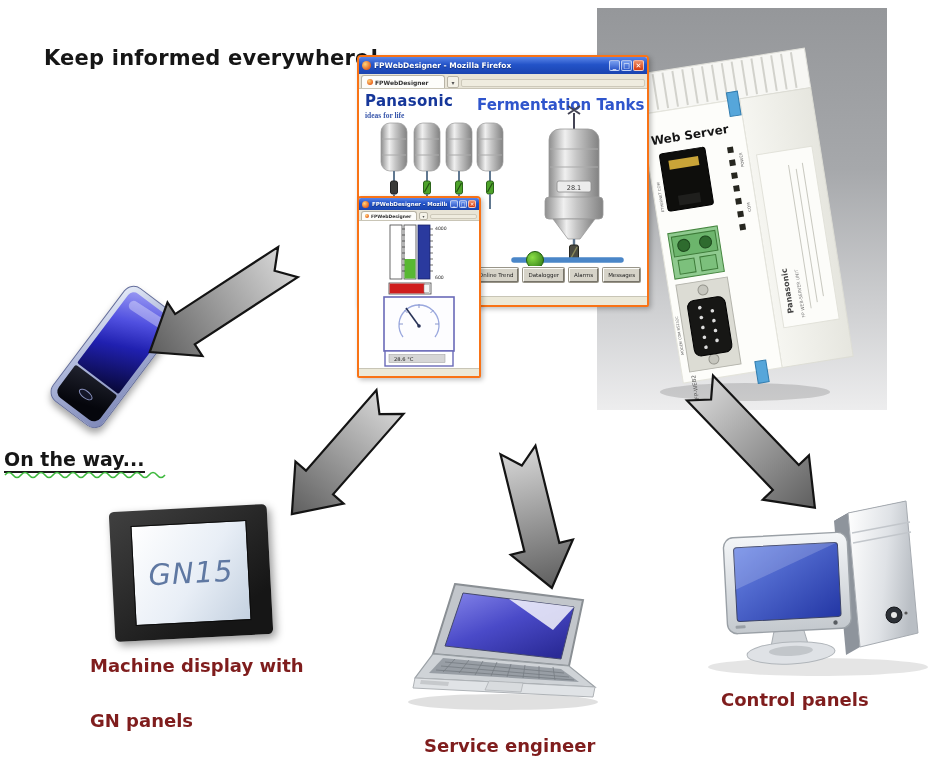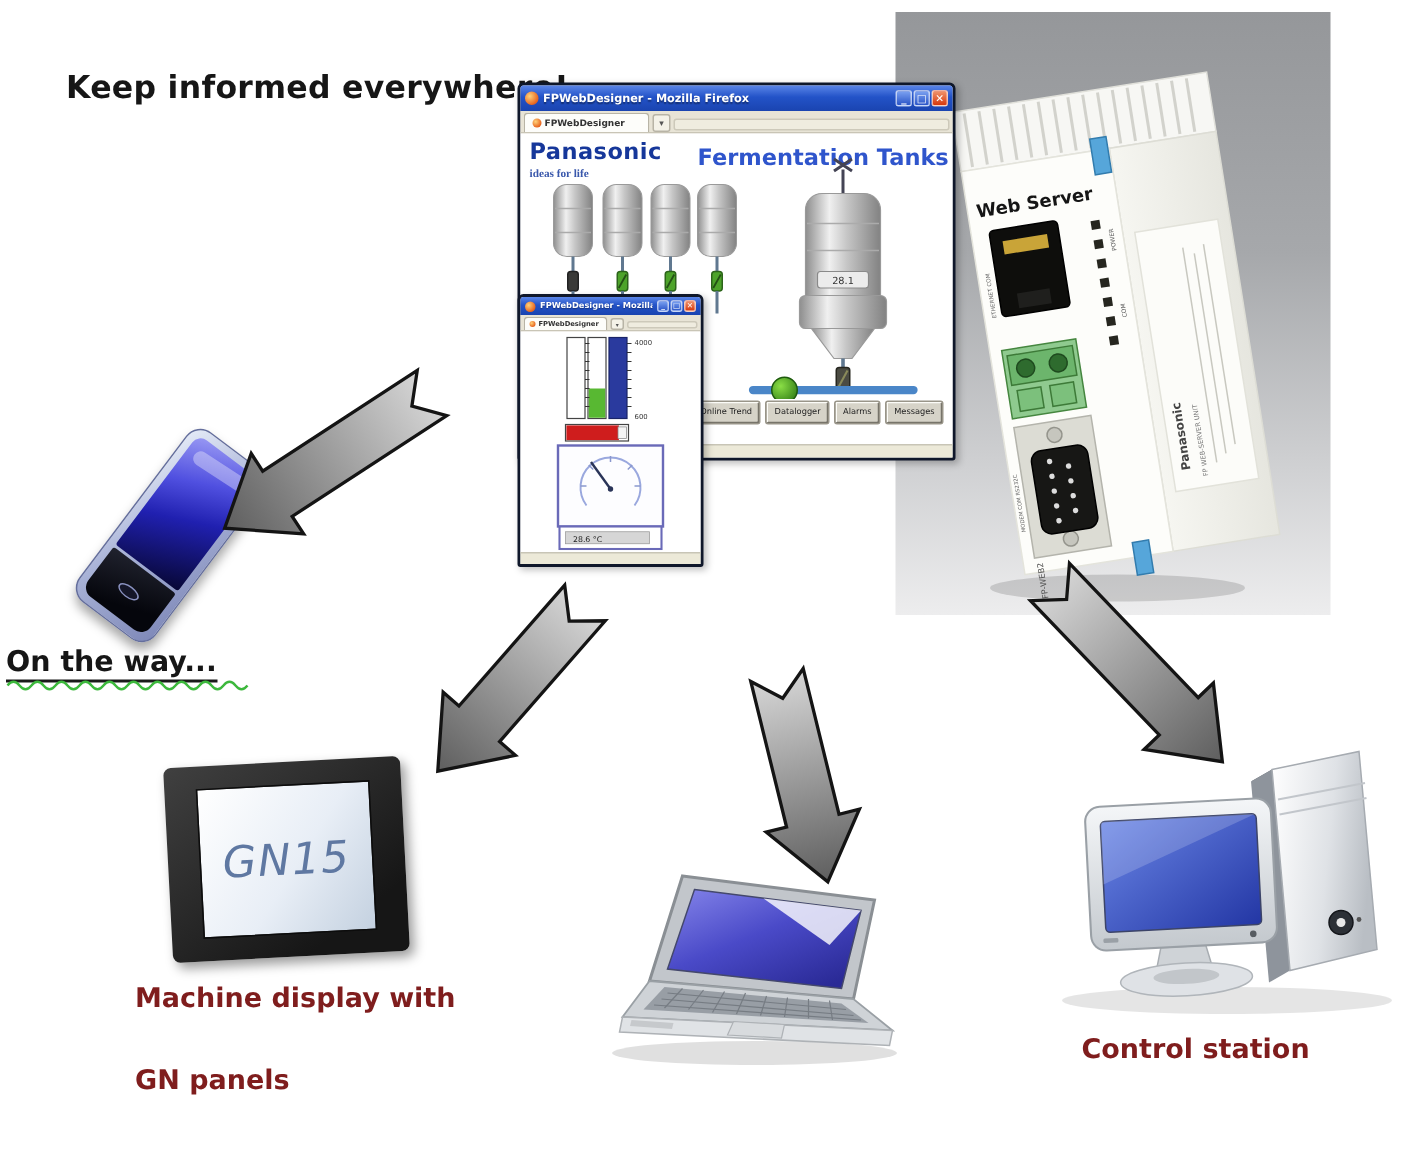--- a/index.html
+++ b/index.html
@@ -14,22 +14,22 @@
   .headline { left:44px; top:46px; font-size:21px; font-weight:bold; color:#161616; letter-spacing:0.2px; }
   .caption  { font-size:18px; font-weight:bold; color:#7f1d1d; }
 
   
   .photo {
     left:597px; top:8px; width:290px; height:402px; z-index:1;
     background:linear-gradient(180deg,#95979a 0%,#a6a8ab 40%,#cfd0d2 75%,#ededee 100%);
   }
 
   
-  .win { z-index:2; border:2px solid #0f172a; border-radius:4px 4px 2px 2px;
-         background:#ffffff; display:flex; flex-direction:column; box-shadow:2px 2px 5px rgba(0,0,0,0.25); }
+  .win { z-index:2; border:2px solid #f97316; border-radius:4px 4px 2px 2px;
+         background:#ffffff; display:flex; flex-direction:column; box-shadow:2px 2px 5px rgba(0,0,0,0.25);margin-left:12px; }
   .win-main  { left:345px; top:55px;  width:292px; height:252px; }
   .win-small { left:345px; top:196px; width:124px; height:182px; z-index:3; }
 
   .titlebar { display:flex; align-items:center; gap:3px; padding:0 3px;
               background:linear-gradient(180deg,#5a85e8 0%,#2353c8 45%,#1a44b0 100%);
               color:#fff; font-weight:bold; }
   .win-main  .titlebar { height:17px; font-size:7.5px; border-radius:2px 2px 0 0; }
   .win-small .titlebar { height:12px; font-size:5.5px; border-radius:2px 2px 0 0; }
   .ffx { border-radius:50%; background:radial-gradient(circle at 35% 35%,#ffd27a,#e8641e 70%); flex:0 0 auto; }
   .win-main  .ffx { width:9px; height:9px; }
@@ -81,21 +81,21 @@
                 border:1px solid #646e9c; box-shadow:3px 4px 7px rgba(0,0,0,0.35); }
   .phone-screen { position:absolute; left:5px; right:5px; top:5px; height:92px; border-radius:7px 7px 2px 2px;
                   background:linear-gradient(155deg,#9a9af4 0%,#5050e0 30%,#2020b0 55%,#070734 100%); overflow:hidden; }
   .phone-glare { position:absolute; left:6px; top:6px; width:46px; height:10px; border-radius:6px;
                  background:rgba(255,255,255,0.35); transform:rotate(-4deg); }
   .phone-bottom { position:absolute; left:5px; right:5px; bottom:5px; height:36px; border-radius:2px 2px 8px 8px;
                   background:linear-gradient(160deg,#20222e,#05060c 70%); display:flex; align-items:center; justify-content:center; }
   .phone-home { width:16px; height:8px; border-radius:50%; background:#141628; border:1px solid #8a92c0; }
 
   
-  .onway { left:4px; top:430px; z-index:2; }
+  .onway { left:4px; top:448px; z-index:2; }
   .onway-text { font-size:19px; font-weight:bold; color:#161616; border-bottom:2px solid #1a1a1a; padding-bottom:1px; }
 
   
   .gn-wrap { left:112px; top:508px; width:158px; height:130px; transform:rotate(-3deg); z-index:2;
              background:linear-gradient(145deg,#404040,#161616 80%); border-radius:5px;
              box-shadow:3px 4px 8px rgba(0,0,0,0.4); }
   .gn-screen { position:absolute; left:21px; right:21px; top:15px; bottom:15px; border:1px solid #0c0c0c;
                background:linear-gradient(125deg,#ffffff 0%,#e8eef6 55%,#c4d1e0 100%);
                display:flex; align-items:center; justify-content:center; }
   .gn-text { font-size:29px; font-style:italic; color:#5f78a2; font-weight:500; letter-spacing:1px; }
@@ -442,20 +442,21 @@
       <line x1="104" y1="82" x2="98" y2="96"></line>
         <line x1="118" y1="84" x2="114" y2="97"></line>
         <line x1="132" y1="85" x2="130" y2="98"></line>
       <line x1="146" y1="86" x2="146" y2="99"></line>
         <line x1="160" y1="87" x2="162" y2="100"></line>
     </g>
     <polygon points="22,98 202,107 200,117 20,108" fill="#e0e3e6" stroke="#aeb2b6" stroke-width="1"></polygon>
     <polygon points="96,101 130,103 128,112 92,110" fill="#d8dbde" stroke="#aeb2b6" stroke-width="0.8"></polygon>
     <polygon points="28,100 56,102 55,106 27,104" fill="#c6c9cc"></polygon>
   </svg>
+  <div class="abs caption cap-laptop">Service engineer</div>
 
   <svg class="abs" style="left:698px;top:495px;z-index:2;" width="245" height="185" viewBox="0 0 245 185">
     <defs>
       <linearGradient id="twr" x1="0" y1="0" x2="1" y2="0.2">
         <stop offset="0" stop-color="#ffffff"></stop>
           <stop offset="0.6" stop-color="#dfe2e6"></stop>
           <stop offset="1" stop-color="#b9bec4"></stop>
       </linearGradient>
       <linearGradient id="monScr" x1="0" y1="0" x2="1" y2="1">
         <stop offset="0" stop-color="#6a86e6"></stop>
@@ -483,21 +484,21 @@
       <polygon points="74,136 104,136 108,152 70,152" fill="#cfd3d7" stroke="#a8adb2" stroke-width="1"></polygon>
       <ellipse cx="90" cy="158" rx="44" ry="11" fill="#dfe2e6" stroke="#b0b5ba" stroke-width="1"></ellipse>
       <ellipse cx="90" cy="156" rx="22" ry="5" fill="#c2c6ca"></ellipse>
       <rect x="28" y="40" width="124" height="96" rx="10" fill="url(#monFrame)" stroke="#9aa0a6" stroke-width="1.4"></rect>
       <rect x="38" y="50" width="104" height="74" rx="3" fill="url(#monScr)" stroke="#3c4468" stroke-width="1"></rect>
       <polygon points="38,50 142,50 38,92" fill="rgba(255,255,255,0.18)"></polygon>
       <circle cx="136" cy="130" r="2.2" fill="#575c61"></circle>
       <rect x="36" y="128" width="10" height="3" rx="1" fill="#9aa0a6"></rect>
     </g>
   </svg>
-  <div class="abs caption cap-desktop">Control station</div>
+  <div class="abs caption cap-desktop">Control panels</div>
 
   <svg class="abs overlay" width="945" height="768" viewBox="0 0 945 768">
     <defs>
       <linearGradient id="agrad" x1="0" y1="0" x2="1" y2="0">
         <stop offset="0" stop-color="#d6d6d6"></stop>
           <stop offset="1" stop-color="#5e5e5e"></stop>
       </linearGradient>
     </defs>
     <g transform="translate(288,262) rotate(146.9)">
       <polygon points="0,-18 123,-18 123,-32 165,0 123,32 123,18 0,18 16,0" fill="url(#agrad)" stroke="#141414" stroke-width="2.2"></polygon>

